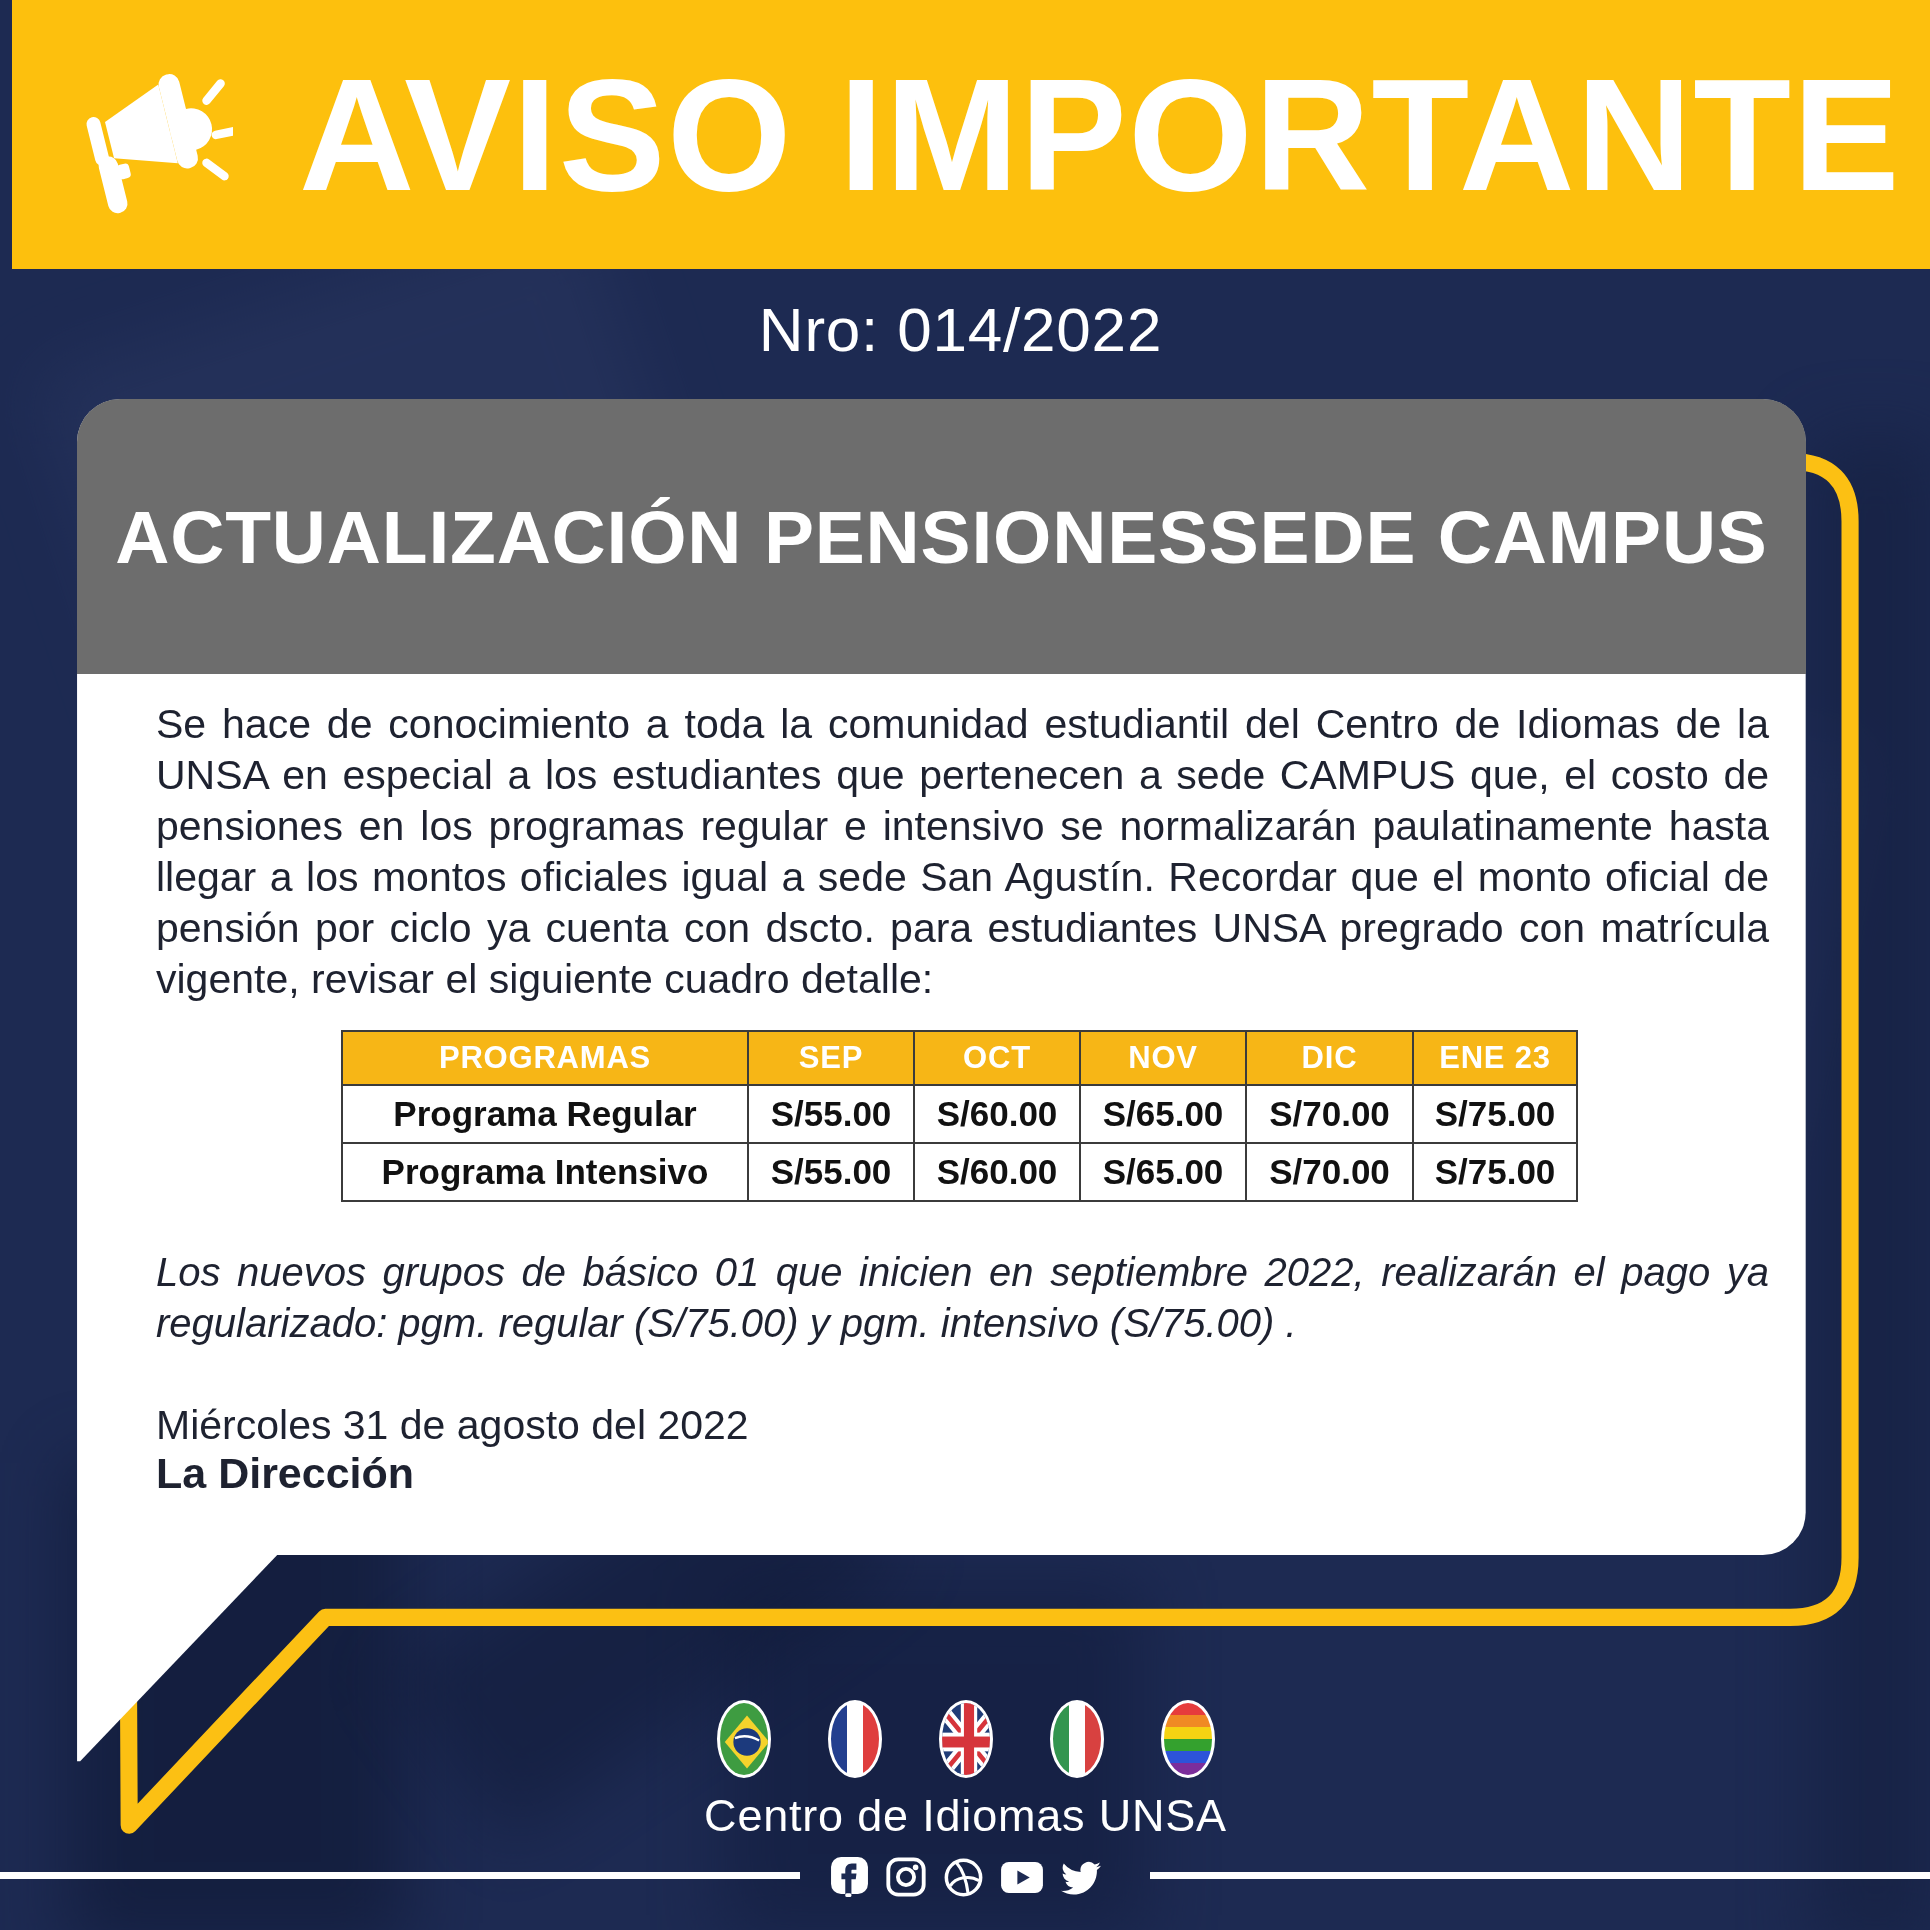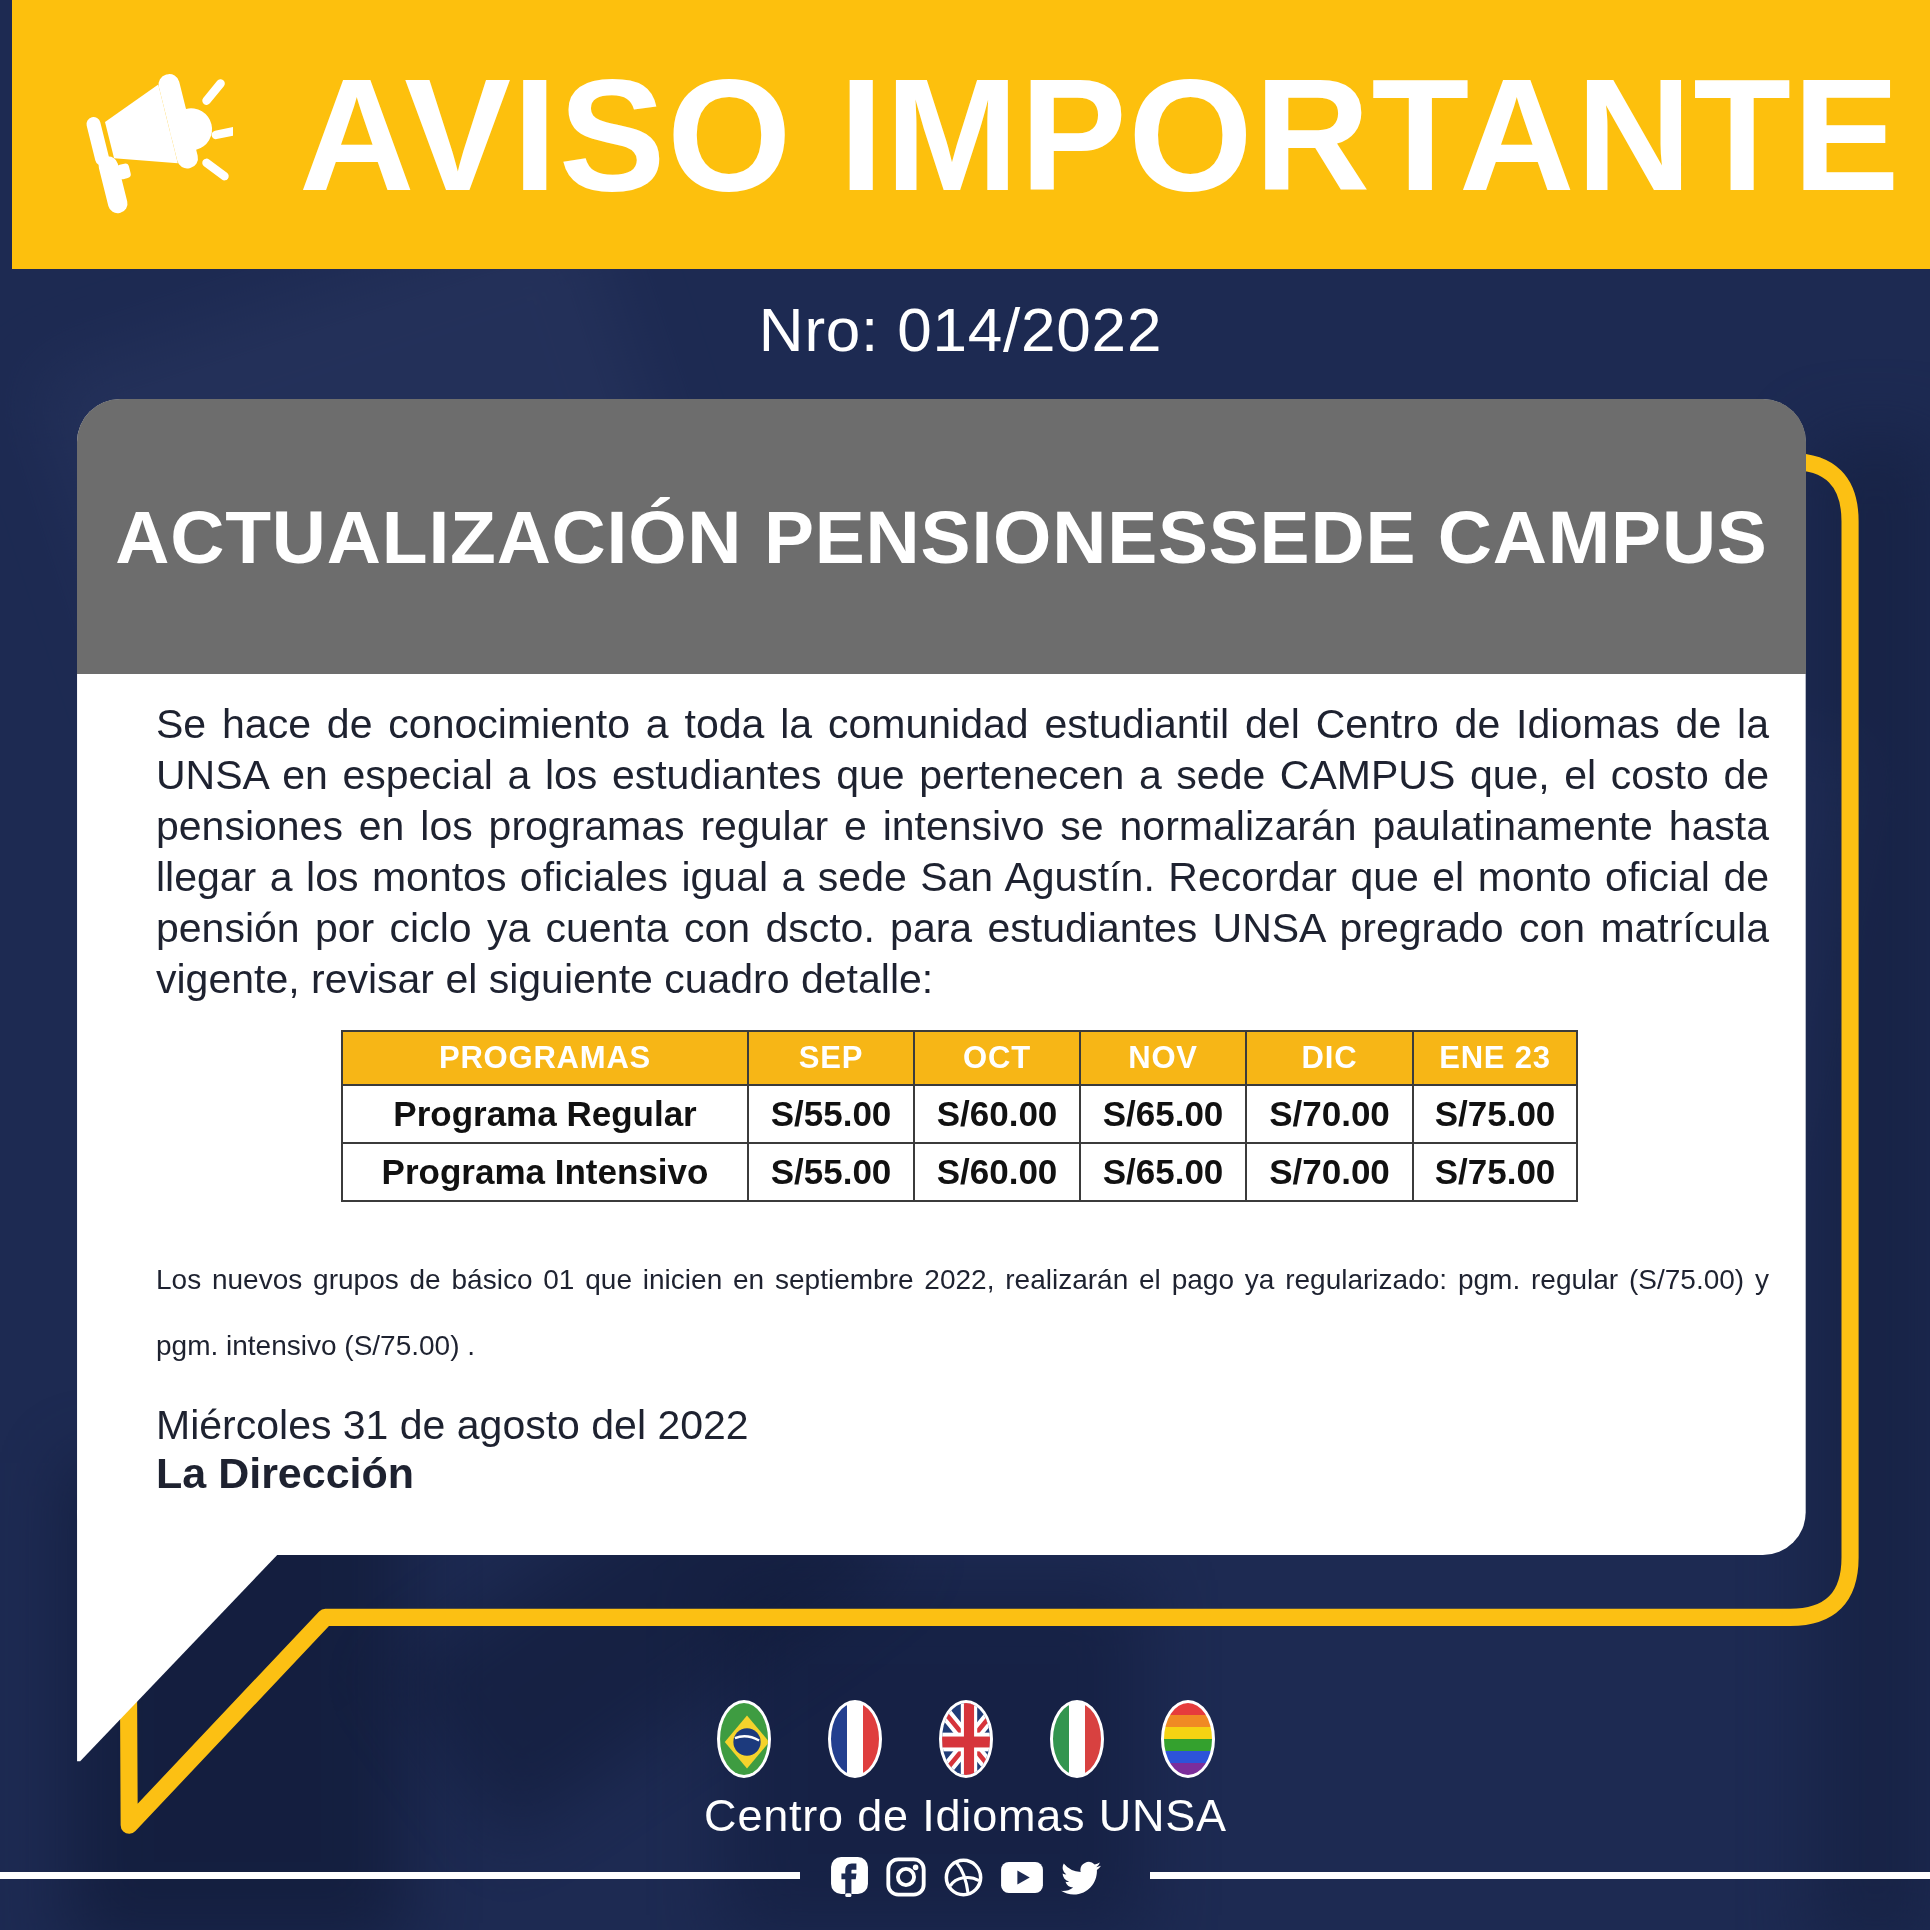--- a/index.html
+++ b/index.html
@@ -48,21 +48,21 @@
     color:#ffffff;font-weight:bold;font-size:75px;letter-spacing:0.8px;white-space:nowrap;
   }
 
   
   .p1{
     position:absolute;left:156px;top:699px;width:1613px;
     font-size:41px;line-height:51px;color:#1e2230;text-align:justify;
   }
   .p2{
     position:absolute;left:156px;top:1247px;width:1613px;
-    font-size:28px;line-height:66px;color:#1e2230;text-align:justify;
+    font-size:40px;line-height:51px;color:#1e2230;text-align:justify;font-style:italic;
   }
   .dateblock{
     position:absolute;left:156px;top:1401px;width:1613px;text-align:left;
     color:#1e2230;font-size:41px;line-height:48px;
   }
   .dateblock .sig{font-weight:bold;font-size:43px;}
 
   
   .tablewrap{position:absolute;left:341px;top:1030px;width:1234px;}
   table.prices{border-collapse:collapse;width:100%;table-layout:fixed;background:#ffffff;}

